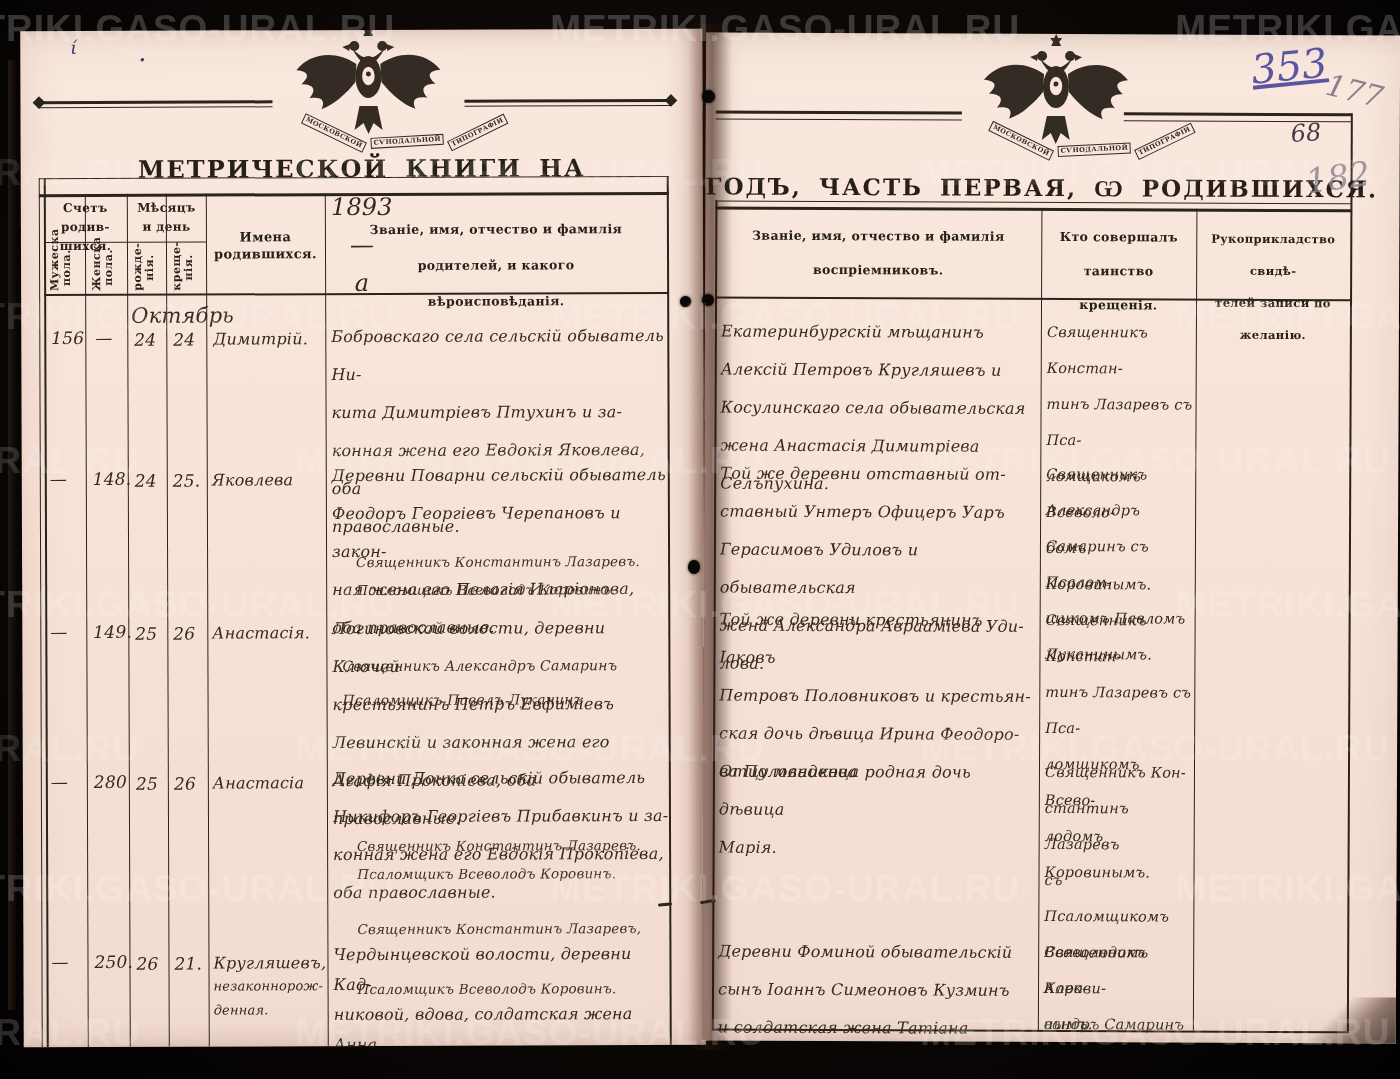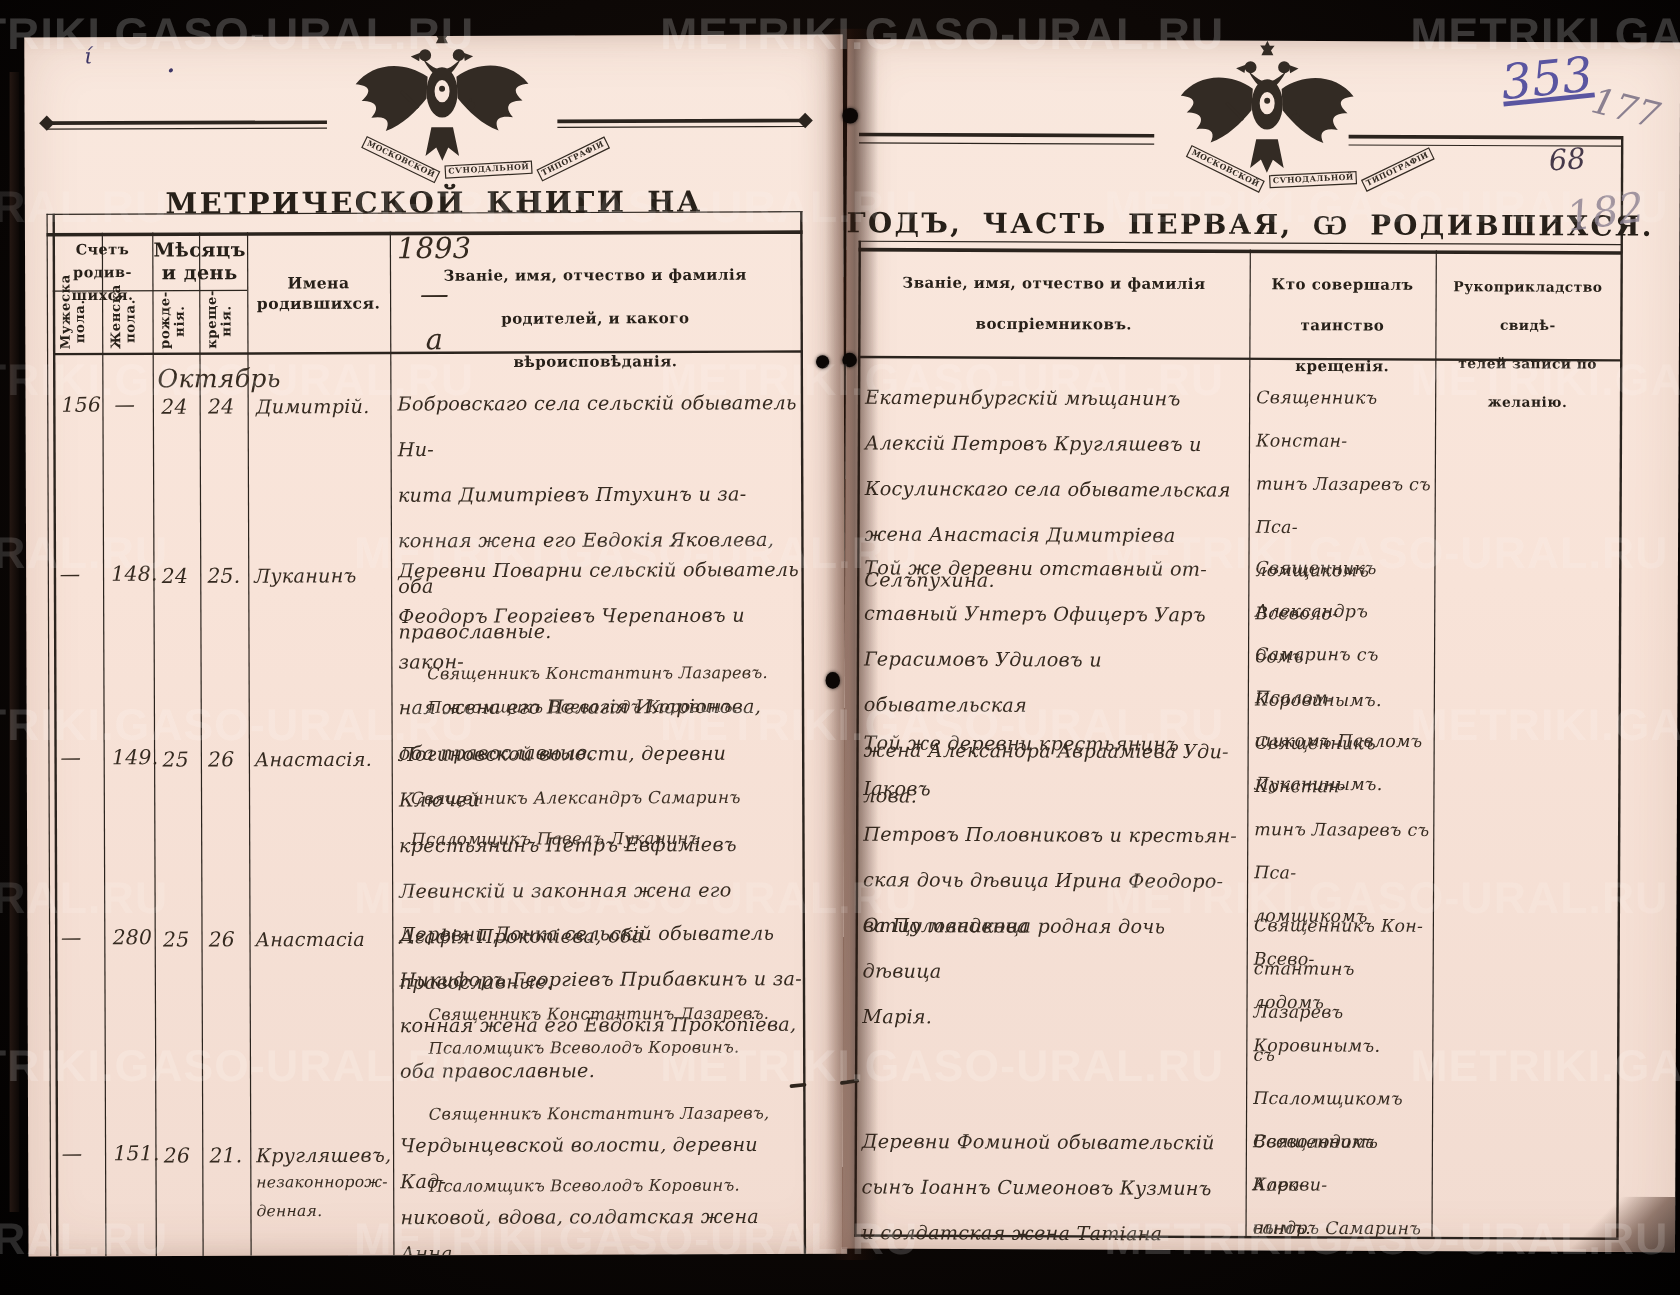--- a/index.html
+++ b/index.html
@@ -128,21 +128,21 @@
       <div class="vl" style="left:64px;top:163px;height:853px"></div>
       <div class="vl" style="left:106px;top:163px;height:853px"></div>
       <div class="vl" style="left:145px;top:163px;height:853px"></div>
       <div class="vl" style="left:185px;top:163px;height:853px"></div>
       <div class="vl" style="left:304px;top:163px;height:853px"></div>
       <div class="vl th" style="left:646px;top:147px;height:869px"></div>
     </div>
 
     <div class="ph colhead" style="left:23px;top:168px;width:83px;line-height:19px;font-size:12px">Счетъ родив-
 шихся.</div>
-    <div class="ph colhead" style="left:106px;top:168px;width:79px;line-height:19px;font-size:16px">Мѣсяцъ
+    <div class="ph colhead" style="left:106px;top:168px;width:79px;line-height:19px;font-size:12px">Мѣсяцъ
 и день</div>
     <div class="vlabel" style="left:28px;top:214px;height:46px;width:32px">Мужеска
 пола.</div>
     <div class="vlabel" style="left:70px;top:214px;height:46px;width:32px">Женска
 пола.</div>
     <div class="vlabel" style="left:111px;top:214px;height:46px;width:30px">рожде-
 нія.</div>
     <div class="vlabel" style="left:150px;top:214px;height:46px;width:30px">креще-
 нія.</div>
     <div class="ph colhead" style="left:185px;top:198px;width:119px;font-size:13px;line-height:17px">Имена родившихся.</div>
@@ -164,21 +164,21 @@
         <div class="hw clergy">Священникъ Константинъ Лазаревъ.
 Псаломщикъ Всеволодъ Коровинъ.</div>
       </div>
     </div>
 
     <div class="cellblock" style="left:0;top:425px;width:682px">
       <div class="hw num" style="left:28px;top:4px">—</div>
       <div class="hw num" style="left:71px;top:4px">148.</div>
       <div class="hw num" style="left:113px;top:6px">24</div>
       <div class="hw num" style="left:151px;top:6px">25.</div>
-      <div class="hw" style="left:190px;top:6px">Луканинъ</div>
+      <div class="hw" style="left:190px;top:6px">Яковлева</div>
       <div class="cellblock" style="left:310px;top:2px;width:336px">
         <div class="hw" style="position:relative">Деревни Поварни сельскій обыватель
 Феодоръ Георгіевъ Черепановъ и закон-
 ная жена его Пелагія Иларіонова,
 оба православные.</div>
         <div class="hw clergy" style="padding-left:10px;line-height:34px;font-size:14px">Священникъ Александръ Самаринъ
 Псаломщикъ Павелъ Луканинъ</div>
       </div>
     </div>
 
@@ -210,21 +210,21 @@
 конная жена его Евдокія Прокопіева,
 оба православные.</div>
         <div class="hw clergy" style="line-height:30px">Священникъ Константинъ Лазаревъ,
 
 Псаломщикъ Всеволодъ Коровинъ.</div>
       </div>
     </div>
 
     <div class="cellblock" style="left:0;top:908px;width:682px">
       <div class="hw num" style="left:28px;top:4px">—</div>
-      <div class="hw num" style="left:71px;top:4px">151.</div>
+      <div class="hw num" style="left:71px;top:4px">250.</div>
       <div class="hw num" style="left:113px;top:6px">26</div>
       <div class="hw num" style="left:151px;top:6px">21.</div>
       <div class="hw" style="left:190px;top:6px">Кругляшевъ,</div>
       <div class="hw note" style="left:190px;top:36px">незаконнорож-
 денная.</div>
       <div class="cellblock" style="left:310px;top:2px;width:336px">
         <div class="hw tight" style="position:relative">Чердынцевской волости, деревни Кад-
 никовой, вдова, солдатская жена Анна
 Феодорова Крутикова, вдовствующая
 съ 1891 года, православная.</div>

